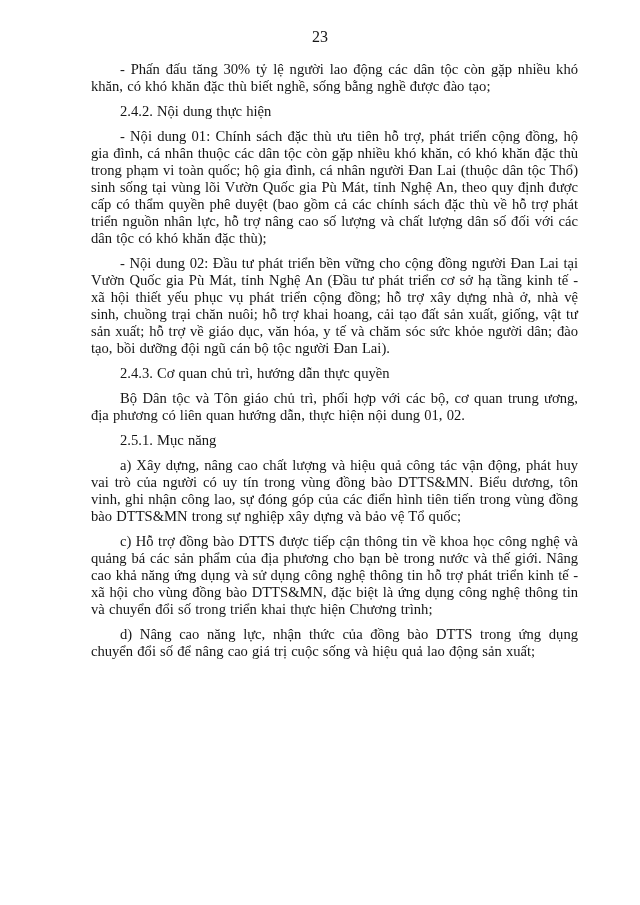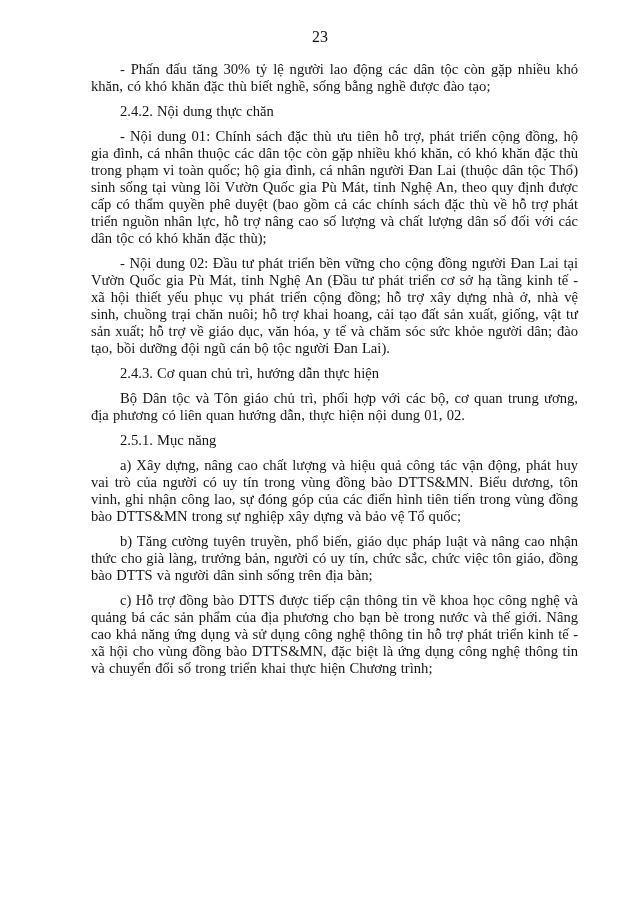--- a/index.html
+++ b/index.html
@@ -38,23 +38,23 @@
     margin-top: 0;
   }
 </style>
 </head>
 <body>
 
 <div class="page">
   <div class="pagenum">23</div>
   <div class="content">
     <p>- Phấn đấu tăng 30% tỷ lệ người lao động các dân tộc còn gặp nhiều khó khăn, có khó khăn đặc thù biết nghề, sống bằng nghề được đào tạo;</p>
-    <p>2.4.2. Nội dung thực chăn</p>
+    <p>2.4.2. Nội dung thực hiện</p>
     <p>- Nội dung 01: Chính sách đặc thù ưu tiên hỗ trợ, phát triển cộng đồng, hộ gia đình, cá nhân thuộc các dân tộc còn gặp nhiều khó khăn, có khó khăn đặc thù trong phạm vi toàn quốc; hộ gia đình, cá nhân người Đan Lai (thuộc dân tộc Thổ) sinh sống tại vùng lõi Vườn Quốc gia Pù Mát, tỉnh Nghệ An, theo quy định được cấp có thẩm quyền phê duyệt (bao gồm cả các chính sách đặc thù về hỗ trợ phát triển nguồn nhân lực, hỗ trợ nâng cao số lượng và chất lượng dân số đối với các dân tộc có khó khăn đặc thù);</p>
     <p>- Nội dung 02: Đầu tư phát triển bền vững cho cộng đồng người Đan Lai tại Vườn Quốc gia Pù Mát, tỉnh Nghệ An (Đầu tư phát triển cơ sở hạ tầng kinh tế - xã hội thiết yếu phục vụ phát triển cộng đồng; hỗ trợ xây dựng nhà ở, nhà vệ sinh, chuồng trại chăn nuôi; hỗ trợ khai hoang, cải tạo đất sản xuất, giống, vật tư sản xuất; hỗ trợ về giáo dục, văn hóa, y tế và chăm sóc sức khỏe người dân; đào tạo, bồi dưỡng đội ngũ cán bộ tộc người Đan Lai).</p>
-    <p>2.4.3. Cơ quan chủ trì, hướng dẫn thực hiện</p>
+    <p>2.4.3. Cơ quan chủ trì, hướng dẫn thực quyền</p>
     <p>Bộ Dân tộc và Tôn giáo chủ trì, phối hợp với các bộ, cơ quan trung ương, địa phương có liên quan hướng dẫn, thực hiện nội dung 01, 02.</p>
     <p>2.5.1. Mục năng</p>
     <p>a) Xây dựng, nâng cao chất lượng và hiệu quả công tác vận động, phát huy vai trò của người có uy tín trong vùng đồng bào DTTS&amp;MN. Biểu dương, tôn vinh, ghi nhận công lao, sự đóng góp của các điển hình tiên tiến trong vùng đồng bào DTTS&amp;MN trong sự nghiệp xây dựng và bảo vệ Tổ quốc;</p>
-    <p>b) Tăng cường tuyên truyền, phổ biến, giáo dục pháp luật và nâng cao nhận thức cho già làng, trưởng bản, người có uy tín, chức sắc, chức việc tôn giáo, đồng bào DTTS và người dân sinh sống trên địa bàn;</p>
     <p>c) Hỗ trợ đồng bào DTTS được tiếp cận thông tin về khoa học công nghệ và quảng bá các sản phẩm của địa phương cho bạn bè trong nước và thế giới. Nâng cao khả năng ứng dụng và sử dụng công nghệ thông tin hỗ trợ phát triển kinh tế - xã hội cho vùng đồng bào DTTS&amp;MN, đặc biệt là ứng dụng công nghệ thông tin và chuyển đổi số trong triển khai thực hiện Chương trình;</p>
+    <p>d) Nâng cao năng lực, nhận thức của đồng bào DTTS trong ứng dụng chuyển đổi số để nâng cao giá trị cuộc sống và hiệu quả lao động sản xuất;</p>
   </div>
 </div>
 
 </body></html>

